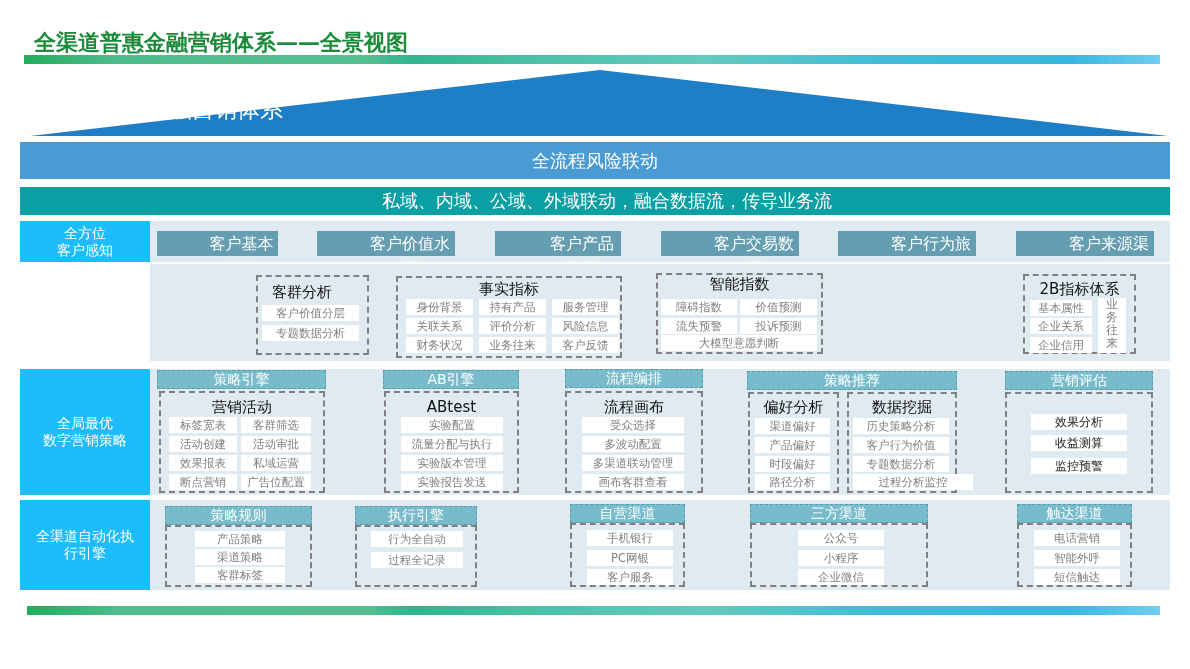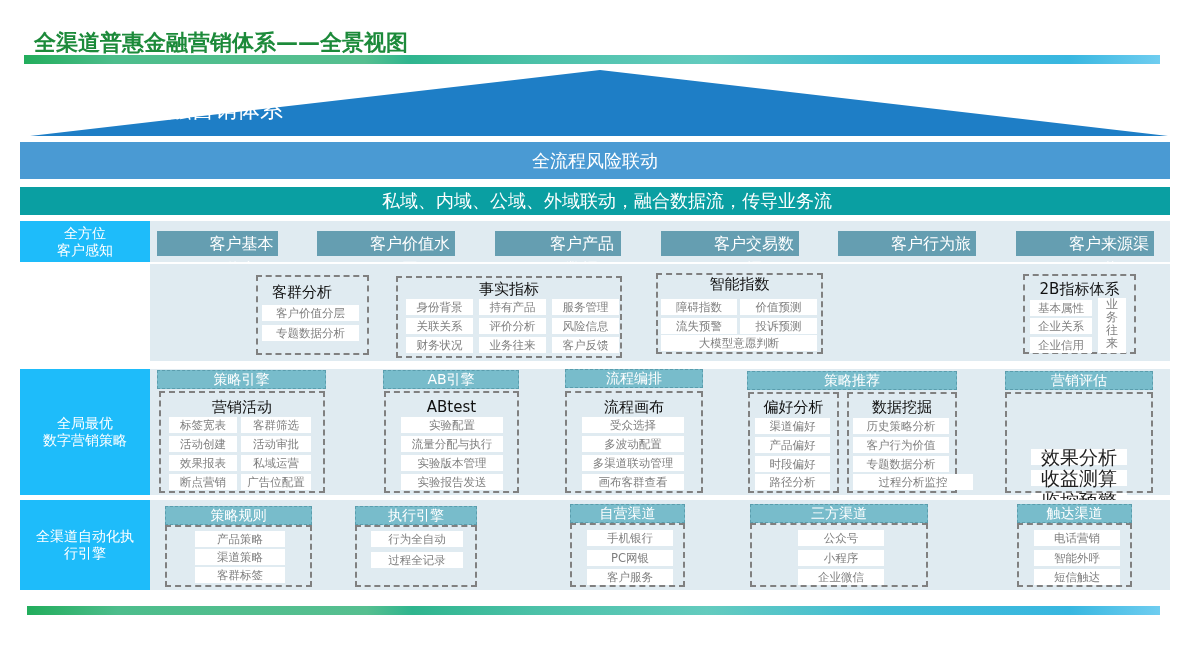--- a/index.html
+++ b/index.html
@@ -27,21 +27,21 @@
   .r1 { top: 221px; height: 41px; }
   .r2 { top: 264px; height: 97px; }
   .r3 { top: 369px; height: 126px; }
   .r4 { top: 500px; height: 90px; }
 
   .pill { position: absolute; top: 10px; height: 25px; background: #659eb1; color: #fff; font-size: 16px; line-height: 25px; text-align: center; padding-left: 48px; }
 
   .dbox { position: absolute; border: 2px dashed #808080; }
   .dtitle { text-align: center; color: #111; font-size: 15px; line-height: 18px; }
   .cell { position: absolute; background: #ffffff; color: #7f7f7f; font-size: 11.5px; text-align: center; line-height: 16px; height: 16px; white-space: nowrap; }
-  .cell.dark { color: #222; font-size: 19px; margin-top: 35px; }
+  .cell.dark { color: #222; font-size: 12px; }
   .vcell { position: absolute; background: #fff; color: #7f7f7f; font-size: 12px; text-align: center; line-height: 13px; white-space: pre-line; }
 
   .hdr { position: absolute; height: 19px; background: #78bccb; border: 1.5px dashed #5a9dad; color: #fff; font-size: 14px; line-height: 17px; text-align: center; }
 </style>
 </head>
 <body>
 
 <div class="abs page-title">全渠道普惠金融营销体系——全景视图</div>
 <div class="abs grad-bar top-bar"></div>
 

